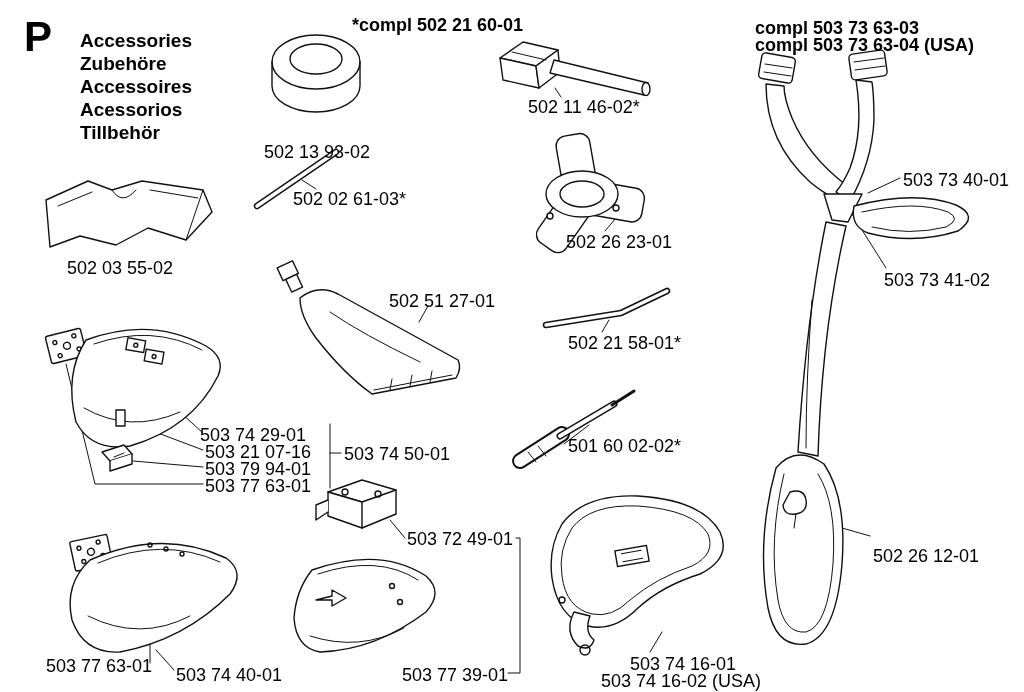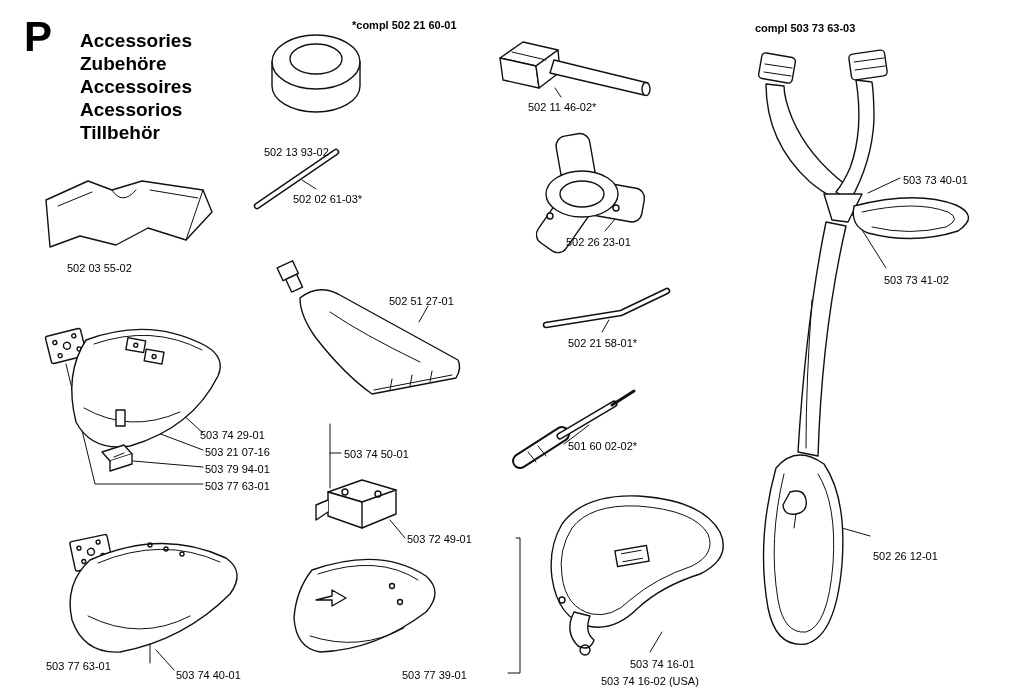--- a/index.html
+++ b/index.html
@@ -1,20 +1,20 @@
 <!DOCTYPE html>
 <html><head>
 <meta charset="utf-8">
 <style>
   html,body{margin:0;padding:0;background:#d9d9d9;}
   .page{position:relative;width:1024px;height:692px;background:#ffffff;
         font-family:"Liberation Sans",sans-serif;color:#000;overflow:hidden;}
   .section-letter{position:absolute;left:24px;top:16px;font-size:42px;font-weight:bold;line-height:42px;}
   .titles{position:absolute;left:80px;top:29px;font-size:19px;font-weight:bold;line-height:23px;}
-  .plabel{position:absolute;font-size:11px;line-height:16px;white-space:nowrap;}
+  .plabel{position:absolute;font-size:18px;line-height:16px;white-space:nowrap;}
   .bold{font-weight:bold;}
   svg.art{position:absolute;left:0;top:0;}
 </style>
 </head>
 <body>
 
 <div class="page">
 
   <svg class="art" width="1024" height="692" viewBox="0 0 1024 692" fill="none" stroke="#111" stroke-width="1.4" stroke-linecap="round" stroke-linejoin="round">
 
@@ -197,20 +197,21 @@
   <div class="titles">
     <div>Accessories</div>
     <div>Zubehöre</div>
     <div>Accessoires</div>
     <div>Acessorios</div>
     <div>Tillbehör</div>
   </div>
 
   <div class="plabel bold" style="left:352px;top:17px;">*compl 502 21 60-01</div>
   <div class="plabel bold" style="left:755px;top:20px;">compl 503 73 63-03</div>
+  <div class="plabel bold" style="left:755px;top:37px;">compl 503 73 63-04 (USA)</div>
 
   <div class="plabel" style="left:264px;top:116px;margin-top:28px;">502 13 93-02</div>
   <div class="plabel" style="left:528px;top:99px;">502 11 46-02*</div>
   <div class="plabel" style="left:293px;top:191px;">502 02 61-03*</div>
   <div class="plabel" style="left:566px;top:234px;">502 26 23-01</div>
   <div class="plabel" style="left:67px;top:260px;">502 03 55-02</div>
   <div class="plabel" style="left:389px;top:293px;">502 51 27-01</div>
   <div class="plabel" style="left:568px;top:335px;">502 21 58-01*</div>
   <div class="plabel" style="left:568px;top:438px;">501 60 02-02*</div>
   <div class="plabel" style="left:903px;top:172px;">503 73 40-01</div>

